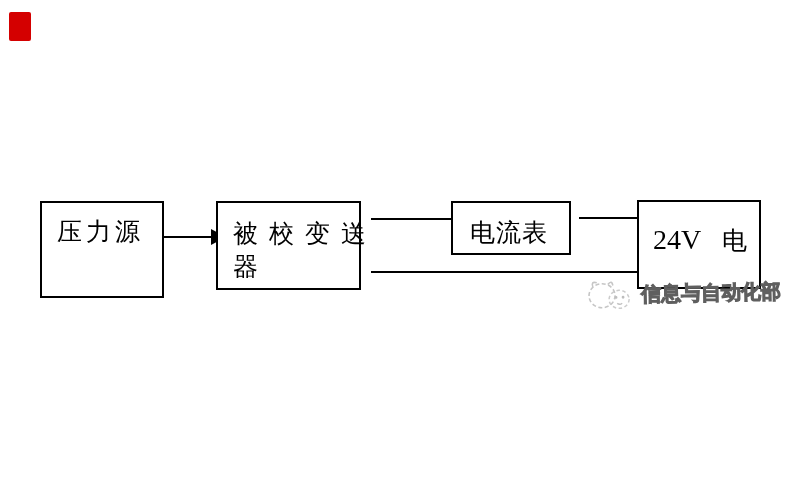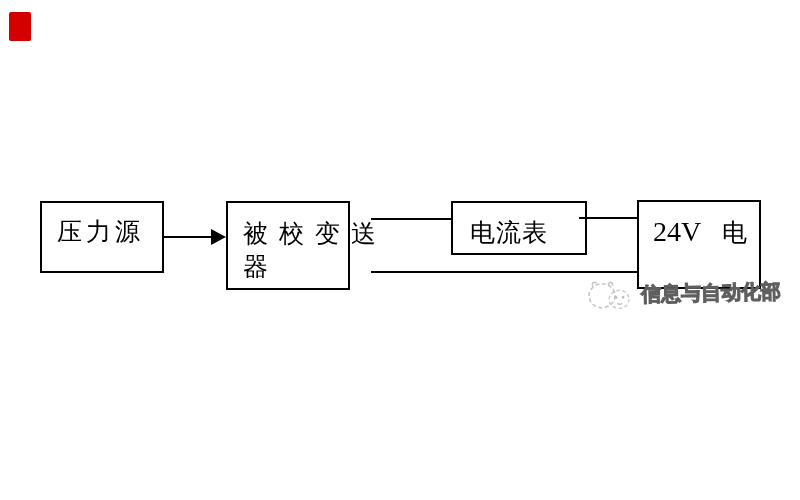--- a/index.html
+++ b/index.html
@@ -27,46 +27,47 @@
   .box {
     position: absolute;
     border: 2px solid #000000;
     box-sizing: border-box;
     background: #ffffff;
     font-size: 25px;
     line-height: 27px;
     white-space: nowrap;
   }
   #box-pressure {
-    left: 40px; top: 201px; width: 124px; height: 72px;
+    left: 40px; top: 201px; width: 124px; height: 97px;
     padding: 15px 0 0 15px;
     letter-spacing: 4px;
   }
   #box-transmitter {
-    left: 226px; top: 201px; width: 124px; height: 89px;
+    left: 216px; top: 201px; width: 145px; height: 89px;
     padding: 14px 0 0 15px;
     line-height: 33px;
   }
   #box-transmitter .t-line1 {
     letter-spacing: 11px;
   }
   #box-ammeter {
-    left: 451px; top: 201px; width: 136px; height: 54px;
+    left: 451px; top: 201px; width: 120px; height: 54px;
     padding: 16px 0 0 17px;
     letter-spacing: 1px;
   }
   #box-power {
     left: 637px; top: 200px; width: 124px; height: 89px;
     padding: 14px 12px 0 14px;
     line-height: 31px;
   }
   #box-power .p-line1 {
     display: flex;
     justify-content: space-between;
     align-items: baseline;
+    margin-top: 8px;
   }
   #box-power .p-volts {
     font-size: 28px;
     font-family: "Liberation Serif", serif;
   }
   .hline {
     position: absolute;
     height: 2px;
     background: #000000;
   }

